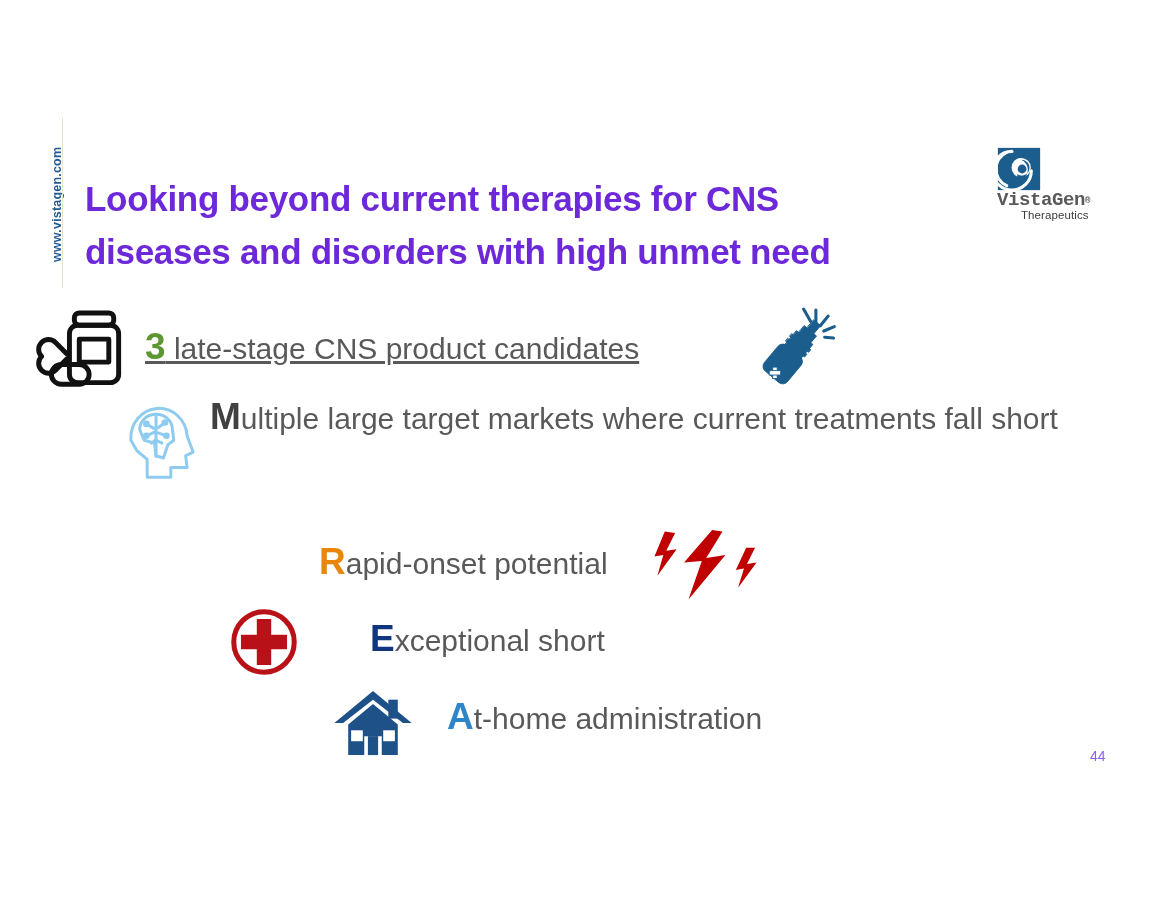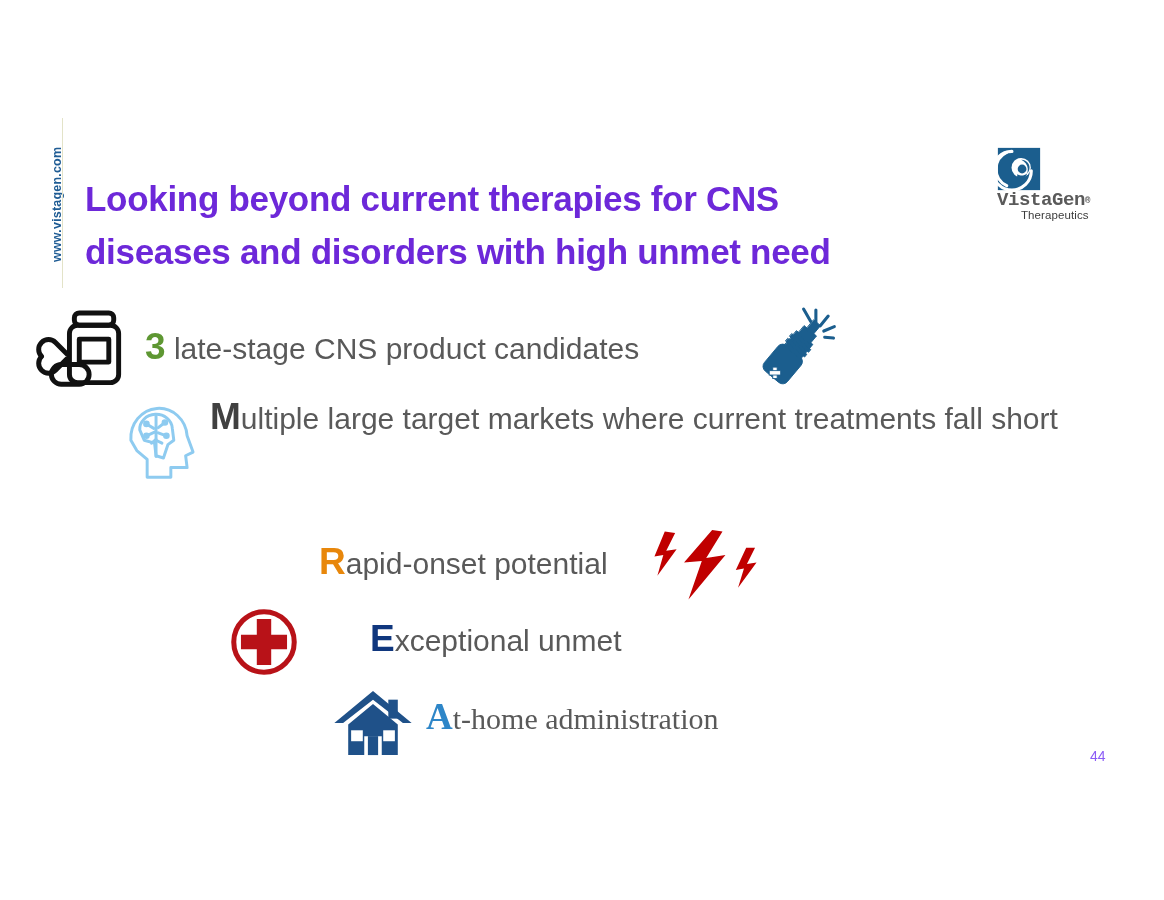--- a/index.html
+++ b/index.html
@@ -112,26 +112,26 @@
     color: #595959;
     font-size: 30px;
     line-height: 1;
   }
   .lead {
     font-weight: bold;
     font-size: 37px;
     line-height: 1;
   }
 
-  .line-3 { left: 145px; top: 328px; }
+  .line-3 { left: 145px; top: 328px; text-decoration: underline; }
   .line-m { left: 210px; top: 398px; }
   .line-n { left: 266px; top: 466px; }
   .line-r { left: 319px; top: 543px; }
   .line-e { left: 370px; top: 620px; }
-  .line-a { left: 426px; top: 698px; font-family: Liberation Serif, serif; }
+  .line-a { left: 447px; top: 698px; }
 
   
   .icon { position: absolute; }
   .icon-bottle   { left: 26px;  top: 308px; width: 100px; height: 82px; }
   .icon-spray    { left: 748px; top: 302px; width: 90px;  height: 88px; }
   .icon-brain    { left: 122px; top: 396px; width: 74px;  height: 84px; }
   .icon-bolts    { left: 648px; top: 527px; width: 112px; height: 74px; }
   .icon-cross    { left: 228px; top: 606px; width: 72px;  height: 72px; }
   .icon-house    { left: 332px; top: 688px; width: 82px;  height: 70px; }
 
@@ -253,21 +253,21 @@
   <div class="line line-m">
     <span class="lead" style="color:#404040">M</span><span>ultiple large target markets where current treatments fall short</span>
   </div>
 
 
   <div class="line line-r">
     <span class="lead" style="color:#E8870B">R</span><span>apid-onset potential</span>
   </div>
 
   <div class="line line-e">
-    <span class="lead" style="color:#10377E">E</span><span>xceptional unmet</span>
+    <span class="lead" style="color:#10377E">E</span><span>xceptional short</span>
   </div>
 
   <div class="line line-a">
     <span class="lead" style="color:#2E86C8">A</span><span>t-home administration</span>
   </div>
 
   <div class="page-num">44</div>
 
 </div>
 

